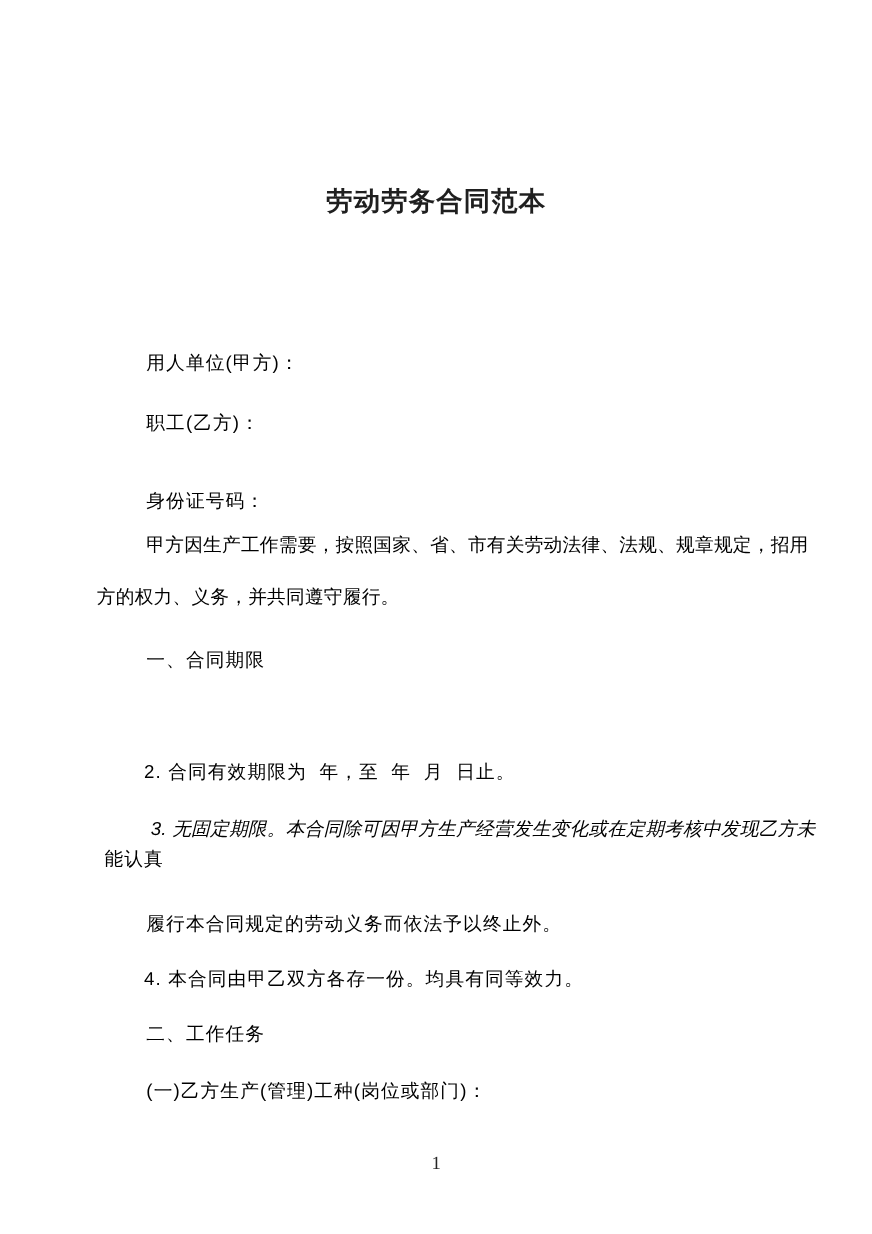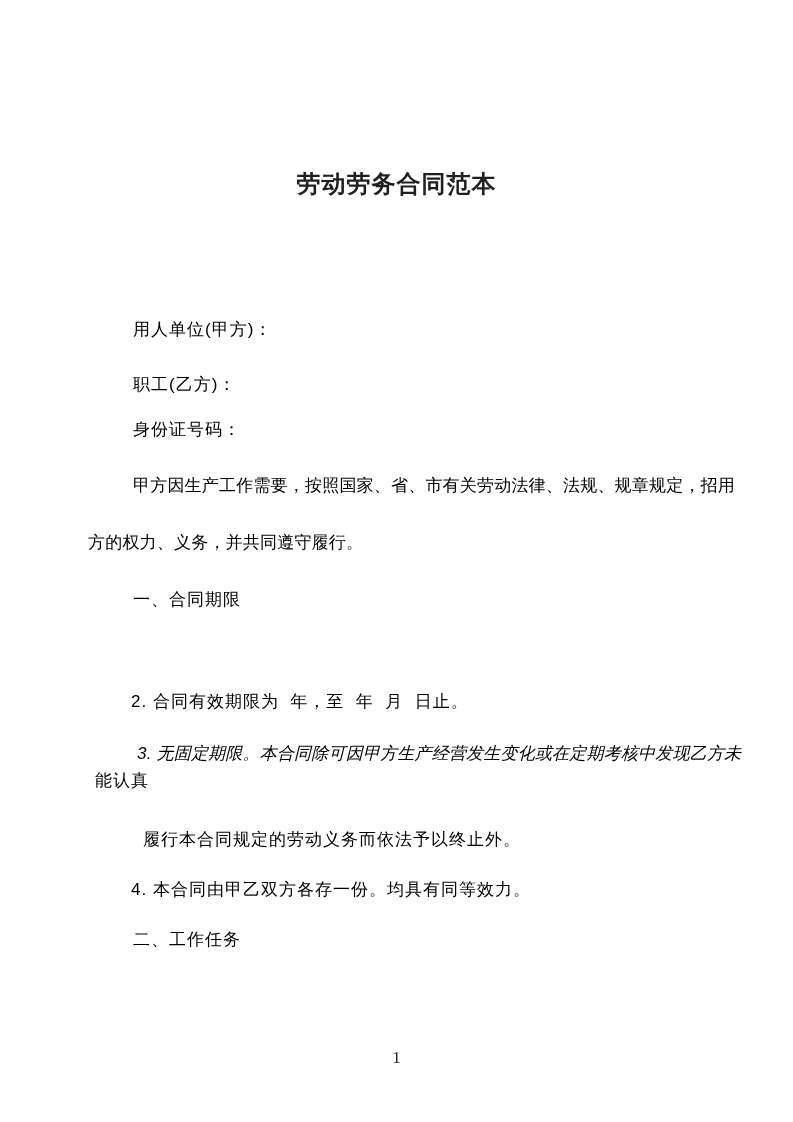--- a/index.html
+++ b/index.html
@@ -33,32 +33,32 @@
     font-size: 17px;
     line-height: 20px;
     letter-spacing: 1px;
     white-space: pre;
     color: #000000;
     margin-top: 30px;
   }
   
   .ln-employer { top: 290px; left: 133px; }
   .ln-employee { top: 345px; left: 133px; }
-  .ln-idnum    { top: 390px; left: 133px; }
+  .ln-idnum    { top: 416px; left: 133px; }
   
-  .ln-intro1   { top: 446px; left: 133px; letter-spacing: 0.2px; }
+  .ln-intro1   { top: 456px; left: 133px; letter-spacing: 0.2px; }
   .ln-intro2   { top: 476px; left: 88px;  letter-spacing: 0.2px; }
   .ln-intro3   { top: 503px; left: 88px;  letter-spacing: 0.2px; }
   
   .ln-h1       { top: 560px; left: 133px; text-align: center; }
   .ln-s1i1     { top: 612px; left: 131px; }
   .ln-s1i2     { top: 662px; left: 131px; }
   .ln-s1i3a    { top: 714px; left: 137px; letter-spacing: 0.2px; font-style: italic; }
   .ln-s1i3b    { top: 741px; left: 95px; }
-  .ln-s1i3c    { top: 800px; left: 143px; text-align: right; }
+  .ln-s1i3c    { top: 800px; left: 133px; text-align: right; }
   .ln-s1i4     { top: 850px; left: 131px; }
   
   .ln-h2       { top: 900px; left: 133px; }
   .ln-s2i1     { top: 952px; left: 133px; }
   
   .page-number {
     position: absolute;
     top: 1048px;
     left: 0;
     width: 793px;
@@ -95,16 +95,17 @@
   <div class="line ln-s1i3a">3. 无固定期限。本合同除可因甲方生产经营发生变化或在定期考核中发现乙方未</div>
 
   <div class="line ln-s1i3b">能认真</div>
 
   <div class="line ln-s1i3c">履行本合同规定的劳动义务而依法予以终止外。</div>
 
   <div class="line ln-s1i4">4. 本合同由甲乙双方各存一份。均具有同等效力。</div>
 
   <div class="line ln-h2">二、工作任务</div>
 
+  <div class="line ln-s2i1">(一)乙方生产(管理)工种(岗位或部门)：</div>
 
   <div class="page-number">1</div>
 
 </div>
 
 </body></html>

